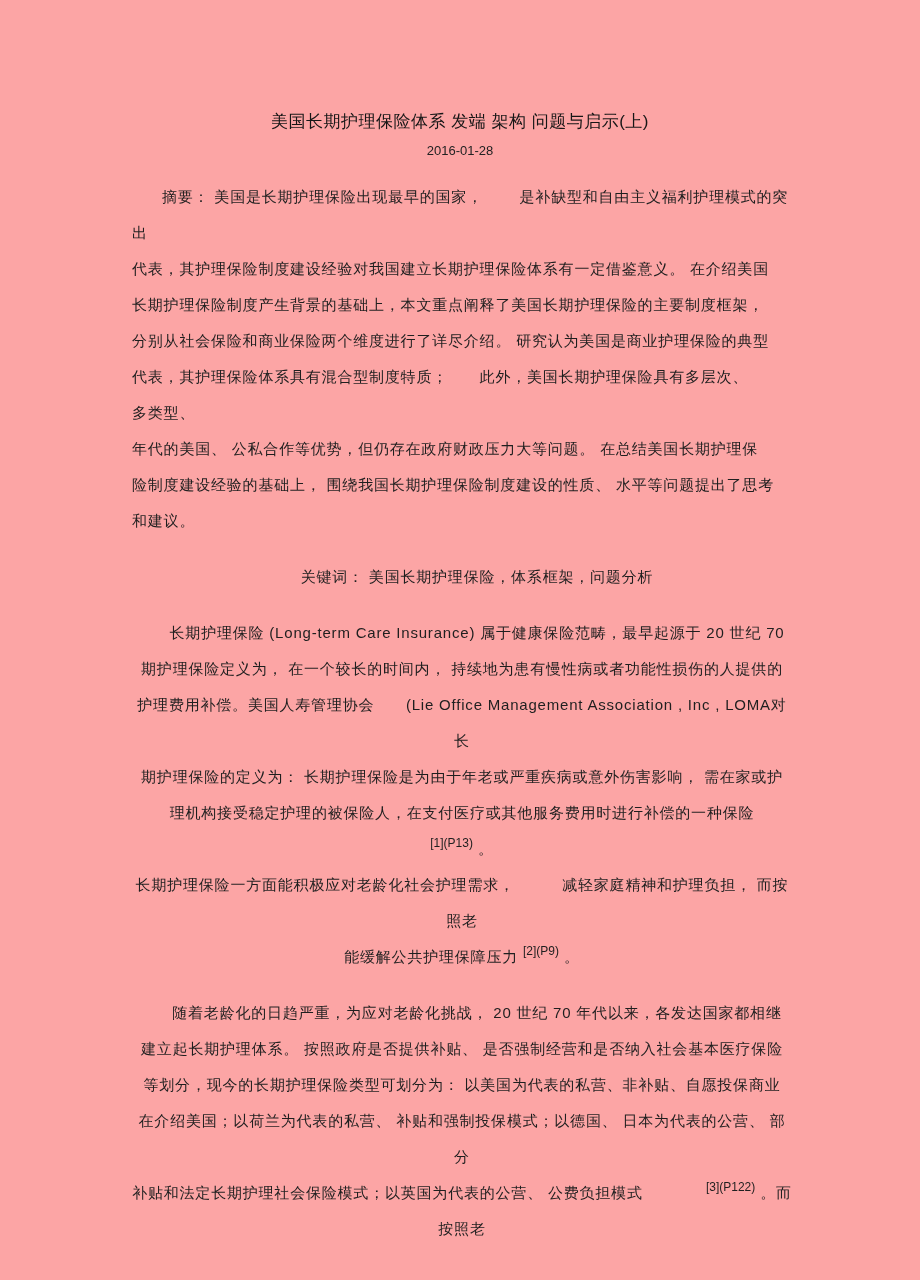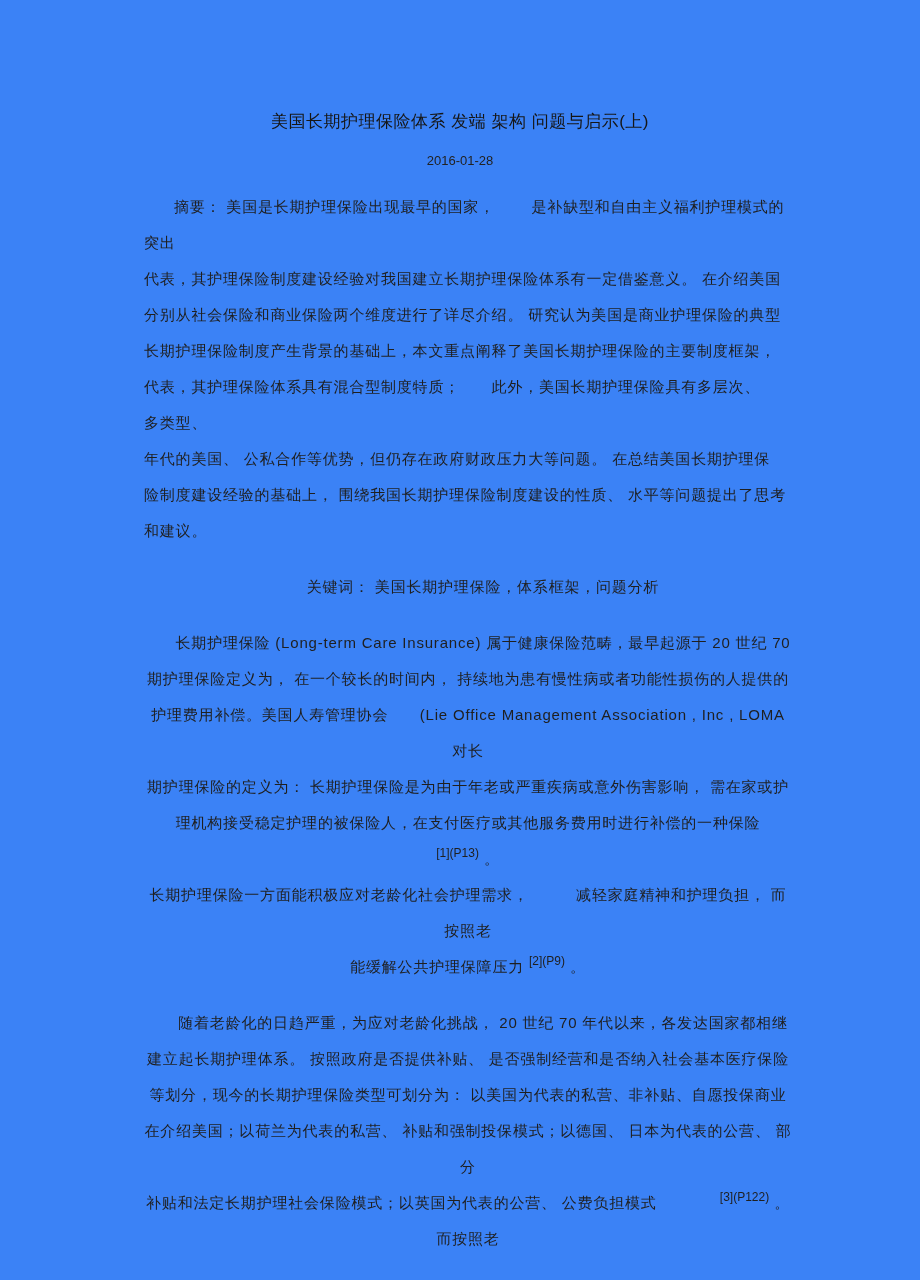--- a/index.html
+++ b/index.html
@@ -12,44 +12,44 @@
     height: 1280px;
     font-family: "Liberation Sans", "DejaVu Sans", sans-serif;
     color: #1f1f1f;
     overflow: hidden;
   }
   .page {
     box-sizing: border-box;
     width: 920px;
     height: 1280px;
     padding: 110px 128px 0 128px;
-    background: #3b82f6;
+    background: #fca5a5;
   }
   .doc-title {
     margin: 0;
     font-size: 17px;
     font-weight: 500;
     text-align: center;
     line-height: 24px;
     letter-spacing: 0.5px;
     color: #161616;
   }
   .doc-date {
-    margin: 18px 0 0 0;
+    margin: 8px 0 0 0;
     font-size: 13px;
     text-align: center;
     line-height: 17px;
     color: #222222;
   }
   .doc-body {
     margin-top: 20px;
     width: 664px;
   }
   .para {
-    margin: 0 0 20px 16px;
+    margin: 0 0 20px 4px;
     padding: 0;
   }
   .para + .para { margin-top: 0; text-align: center; }
   .line {
     display: block;
     font-size: 15px;
     line-height: 36px;
     letter-spacing: 0.8px;
     white-space: pre-wrap;
     color: #1f1f1f;
@@ -68,22 +68,22 @@
 </head>
 <body style="background: rgb(255, 255, 255); color: rgb(31, 31, 31);">
 
 <main class="page">
   <h1 class="doc-title">美国长期护理保险体系 发端 架构 问题与启示(上)</h1>
   <div class="doc-date">2016-01-28</div>
   <section class="doc-body" id="doc-body">
       <p class="para">
         <span class="line indent">摘要： 美国是长期护理保险出现最早的国家，　　 是补缺型和自由主义福利护理模式的突出</span>
         <span class="line">代表，其护理保险制度建设经验对我国建立长期护理保险体系有一定借鉴意义。 在介绍美国</span>
+        <span class="line">长期护理保险制度产生背景的基础上，本文重点阐释了美国长期护理保险的主要制度框架，</span>
         <span class="line">分别从社会保险和商业保险两个维度进行了详尽介绍。 研究认为美国是商业护理保险的典型</span>
-        <span class="line">长期护理保险制度产生背景的基础上，本文重点阐释了美国长期护理保险的主要制度框架，</span>
         <span class="line">代表，其护理保险体系具有混合型制度特质；　　此外，美国长期护理保险具有多层次、　　多类型、</span>
         <span class="line">年代的美国、 公私合作等优势，但仍存在政府财政压力大等问题。 在总结美国长期护理保</span>
         <span class="line">险制度建设经验的基础上， 围绕我国长期护理保险制度建设的性质、 水平等问题提出了思考 和建议。</span>
       </p>
       <p class="para">
         <span class="line indent">关键词： 美国长期护理保险，体系框架，问题分析</span>
       </p>
       <p class="para">
         <span class="line indent">长期护理保险 (Long-term Care Insurance) 属于健康保险范畴，最早起源于 20 世纪 70</span>
         <span class="line">期护理保险定义为， 在一个较长的时间内， 持续地为患有慢性病或者功能性损伤的人提供的</span>

